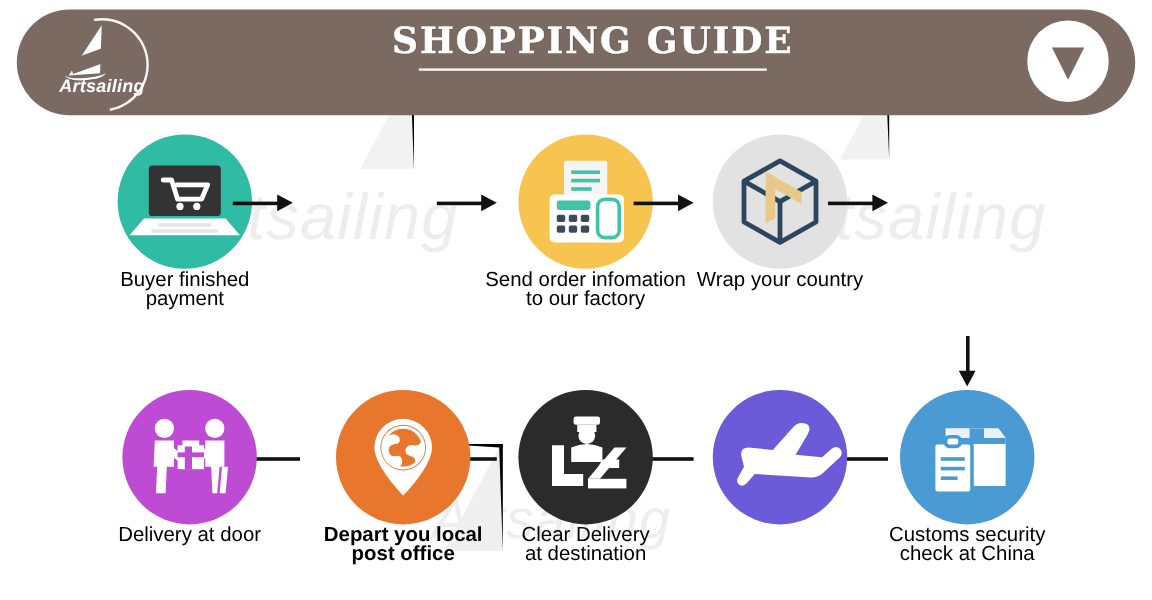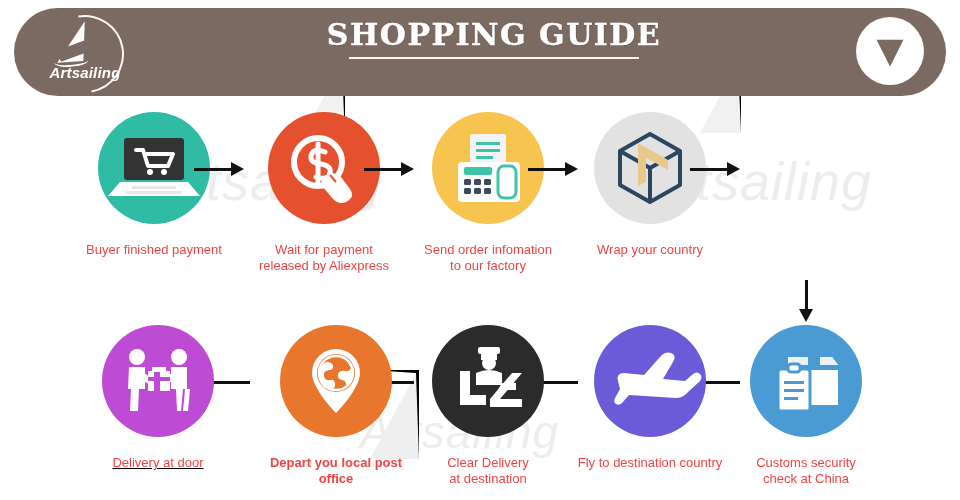--- a/index.html
+++ b/index.html
@@ -79,21 +79,21 @@
     color:#7a6a61;font-size:46px;line-height:1;
   }
 
   
   .step{position:absolute;z-index:4;width:168px;text-align:center;}
   .circle{
     width:112px;height:112px;border-radius:50%;margin:0 auto;
     position:relative;overflow:hidden;
   }
   .step-label{
-    margin-top:18px;color:#ef4444;font-size:13px;line-height:16px;
+    margin-top:1px;color:#000000;font-size:17px;line-height:16px;
     white-space:pre-line;
   }
 
   
   .arrow-h{position:absolute;height:14px;z-index:4;}
   .arrow-h .shaft{position:absolute;top:6px;left:0;height:3px;background:#111111;}
   .arrow-h .head{
     position:absolute;top:0;width:0;height:0;
     border-top:7px solid transparent;border-bottom:7px solid transparent;
   }
@@ -167,36 +167,20 @@
       </div>
     </div>
     <div class="step-label">Buyer finished payment</div>
   </div>
 
   <div class="arrow-h right" style="left:194px;top:162px;width:50px;">
     <div class="shaft" style="width:40px;"></div>
       <div class="head"></div>
   </div>
 
-  <div class="step" style="left:240px;top:112px;">
-    <div class="circle" style="background:#e5512f;">
-      <div class="ic">
-        <svg viewBox="0 0 112 112">
-          <circle cx="50" cy="50" r="24" fill="none" stroke="#ffffff" stroke-width="6"></circle>
-          <path d="M57 40 q-12 -5 -14 4 q-1 7 10 8 q11 2 9 9 q-2 8 -14 4" fill="none" stroke="#ffffff" stroke-width="5" stroke-linecap="round"></path>
-          <line x1="50" y1="32" x2="50" y2="72" stroke="#ffffff" stroke-width="5" stroke-linecap="round"></line>
-          <path d="M62 62 l12 12" stroke="#ffffff" stroke-width="6" stroke-linecap="round"></path>
-          <path d="M63 63 q6 -4 10 2 l9 12 q5 7 -2 12 q-8 5 -15 -2 l-10 -12 q-4 -6 2 -9 z" fill="#ffffff"></path>
-          <path d="M68 70 l-6 -7" stroke="#e5512f" stroke-width="2"></path>
-        </svg>
-      </div>
-    </div>
-    <div class="step-label">Wait for payment
-released by Aliexpress</div>
-  </div>
 
   <div class="arrow-h right" style="left:364px;top:162px;width:50px;">
     <div class="shaft" style="width:40px;"></div>
       <div class="head"></div>
   </div>
 
   <div class="step" style="left:404px;top:112px;">
     <div class="circle" style="background:#f7c44f;">
       <div class="ic">
         <svg viewBox="0 0 112 112">
@@ -277,21 +261,20 @@
   </div>
 
   <div class="step" style="left:566px;top:325px;">
     <div class="circle" style="background:#6b5bd8;">
       <div class="ic">
         <svg viewBox="0 0 112 112">
           <path d="M24 56 q-2 -8 6 -8 l20 2 l16 -18 q5 -6 11 -4 q6 2 2 9 l-10 17 l22 2 l8 -7 q4 -3 7 0 q3 3 0 7 l-14 13 q-4 4 -10 4 l-47 -3 l-7 8 q-3 3 -6 1 q-3 -2 -1 -6 l5 -9 z" fill="#ffffff"></path>
         </svg>
       </div>
     </div>
-    <div class="step-label">Fly to destination country</div>
   </div>
 
   <div class="arrow-h left" style="left:528px;top:375px;width:50px;">
     <div class="shaft" style="left:10px;width:40px;"></div>
       <div class="head"></div>
   </div>
 
   <div class="step" style="left:404px;top:325px;">
     <div class="circle" style="background:#2b2b2b;">
       <div class="ic">
@@ -330,21 +313,21 @@
       </div>
     </div>
     <div class="step-label">Depart you local post office</div>
   </div>
 
   <div class="arrow-h left" style="left:200px;top:375px;width:50px;">
     <div class="shaft" style="left:10px;width:40px;"></div>
       <div class="head"></div>
   </div>
 
-  <div class="step" style="left:74px;top:325px;text-decoration:underline;">
+  <div class="step" style="left:74px;top:325px;">
     <div class="circle" style="background:#be4bd4;">
       <div class="ic">
         <svg viewBox="0 0 112 112">
           <circle cx="35" cy="32" r="8" fill="#ffffff"></circle>
           <path d="M27 42 h16 v22 h-6 l-1 22 h-4 l-2 -22 h-4 z" fill="#ffffff"></path>
           <path d="M29 64 h5 l-1 22 h-5 z" fill="#ffffff"></path>
           <path d="M42 48 l12 8 l-3 6 l-12 -8 z" fill="#ffffff"></path>
           <circle cx="77" cy="32" r="8" fill="#ffffff"></circle>
           <path d="M69 42 h16 v22 h-4 l-2 22 h-4 l-1 -22 h-5 z" fill="#ffffff"></path>
           <path d="M83 64 h5 l-2 22 h-5 z" fill="#ffffff"></path>

